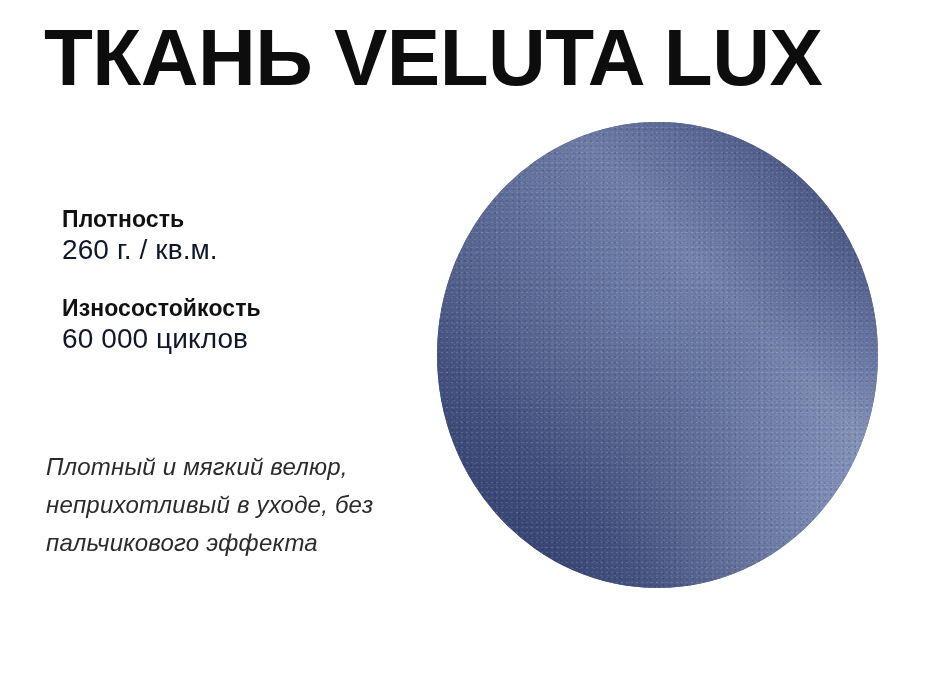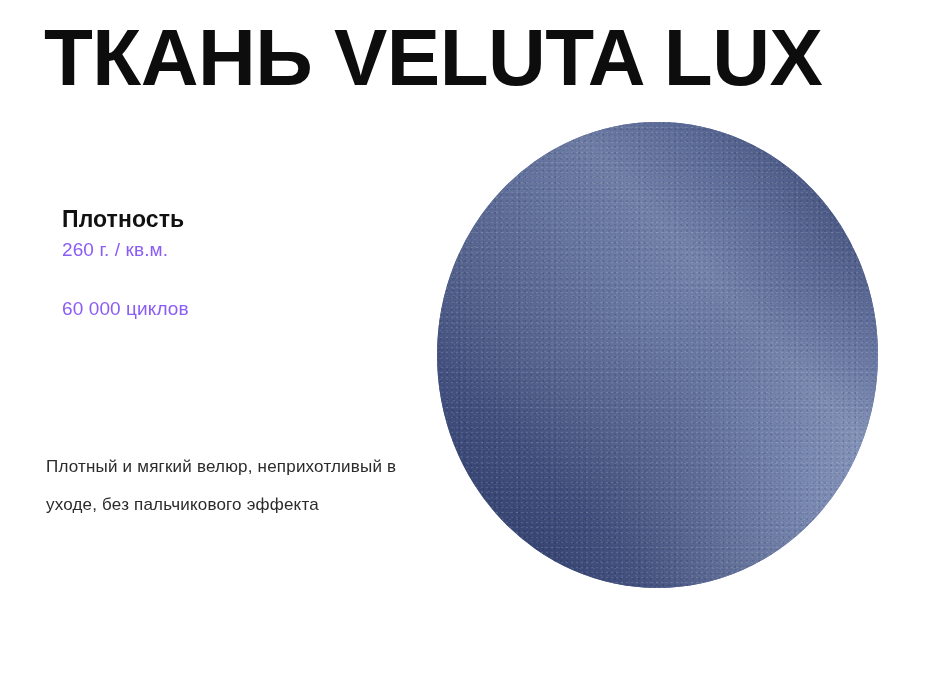--- a/index.html
+++ b/index.html
@@ -53,38 +53,39 @@
 
   .spec-label {
     font-size: 23px;
     line-height: 30px;
     font-weight: 700;
     color: #111111;
     letter-spacing: 0.1px;
   }
 
   .spec-value {
-    font-size: 19px;
+    font-size: 28px;
     line-height: 31px;
     font-weight: 400;
-    color: #8b5cf6;
+    color: #0f172a;
     letter-spacing: 0.1px;
   }
 
   
   .description {
     position: absolute;
     left: 46px;
     top: 448px;
     width: 390px;
-    font-size: 17px;
+    font-size: 24px;
     line-height: 38px;
     font-weight: 400;
     color: #2b2b2b;
     letter-spacing: 0.2px;
+    font-style: italic;
   }
 
   
   .swatch {
     position: absolute;
     left: 437px;
     top: 122px;
     width: 441px;
     height: 466px;
     border-radius: 50%;
@@ -186,20 +187,21 @@
 
     <div class="spec-group">
       <div class="spec-label">Плотность</div>
       <div class="spec-value">260 г. / кв.м.</div>
     </div>
 
     <div class="spec-group">
     </div>
 
     <div class="spec-group">
+      <div class="spec-label">Износостойкость</div>
       <div class="spec-value">60 000 циклов</div>
     </div>
 
   </div>
 
   <div class="description">Плотный и мягкий велюр, неприхотливый в уходе, без пальчикового эффекта</div>
 
   <div class="swatch">
     <div class="swatch-layer bands"></div>
     <div class="swatch-layer shade"></div>

